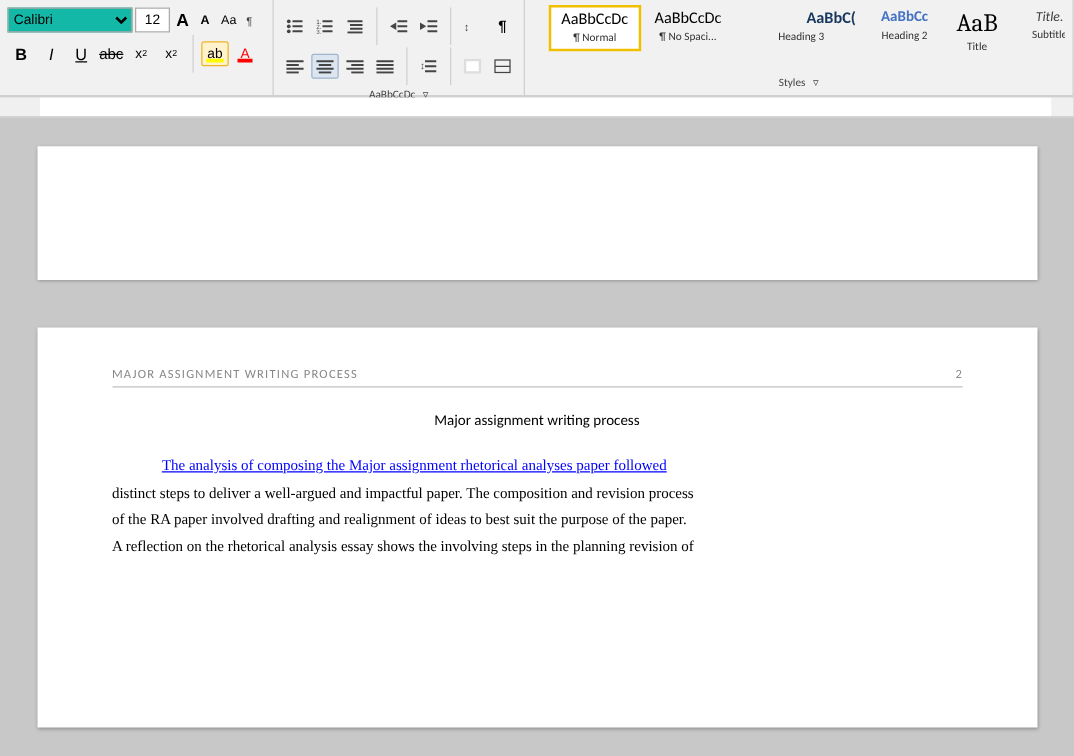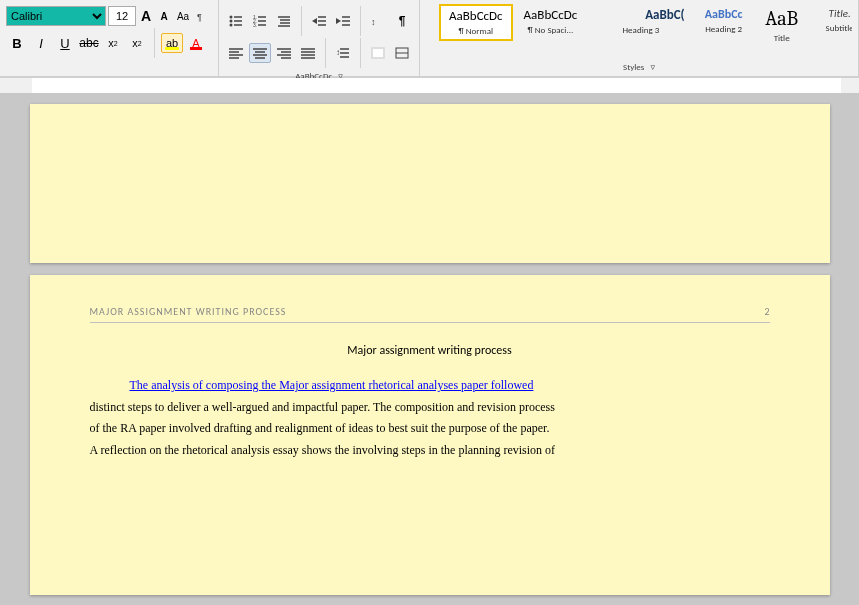--- a/index.html
+++ b/index.html
@@ -11,21 +11,21 @@
 
     
     .ribbon-main { display: flex; height: 78px; background: #f1f1f1; border-bottom: 2px solid #d0d0d0; }
     .ribbon-group { display: flex; flex-direction: column; padding: 4px 6px; border-right: 1px solid #d0d0d0; }
     .ribbon-group-content { display: flex; align-items: center; gap: 2px; flex: 1; }
     .ribbon-group-label { font-size: 9px; color: #444; text-align: center; padding-top: 2px; }
 
     
     .doc-area { background: #c8c8c8; padding: 10px 20px; height: calc(605px - 78px - 16px); overflow-y: auto; display: flex; flex-direction: column; gap: 12px; }
 
-    .page { background: #fef9c3; width: 100%; max-width: 800px; margin: 0 auto; box-shadow: 0 1px 3px rgba(0,0,0,0.3); }
+    .page { background: #ffffff; width: 100%; max-width: 800px; margin: 13px auto; box-shadow: 0 1px 3px rgba(0,0,0,0.3); }
     .page-bottom { min-height: 320px; padding: 30px 60px 30px 60px; }
 
     
     .page-header { display: flex; justify-content: space-between; align-items: center; border-bottom: 1px solid #c0c0c0; padding-bottom: 4px; margin-bottom: 20px; }
     .page-header-title { font-size: 10px; color: #888; letter-spacing: 1px; text-transform: uppercase; font-family: 'Calibri', sans-serif; }
     .page-number { font-size: 10px; color: #888; }
 
     .doc-title { text-align: center; font-size: 12px; font-family: 'Calibri', sans-serif; margin-bottom: 18px; }
 
     .doc-body { font-size: 12px; font-family: 'Times New Roman', Times, serif; line-height: 1.8; text-align: justify; }

